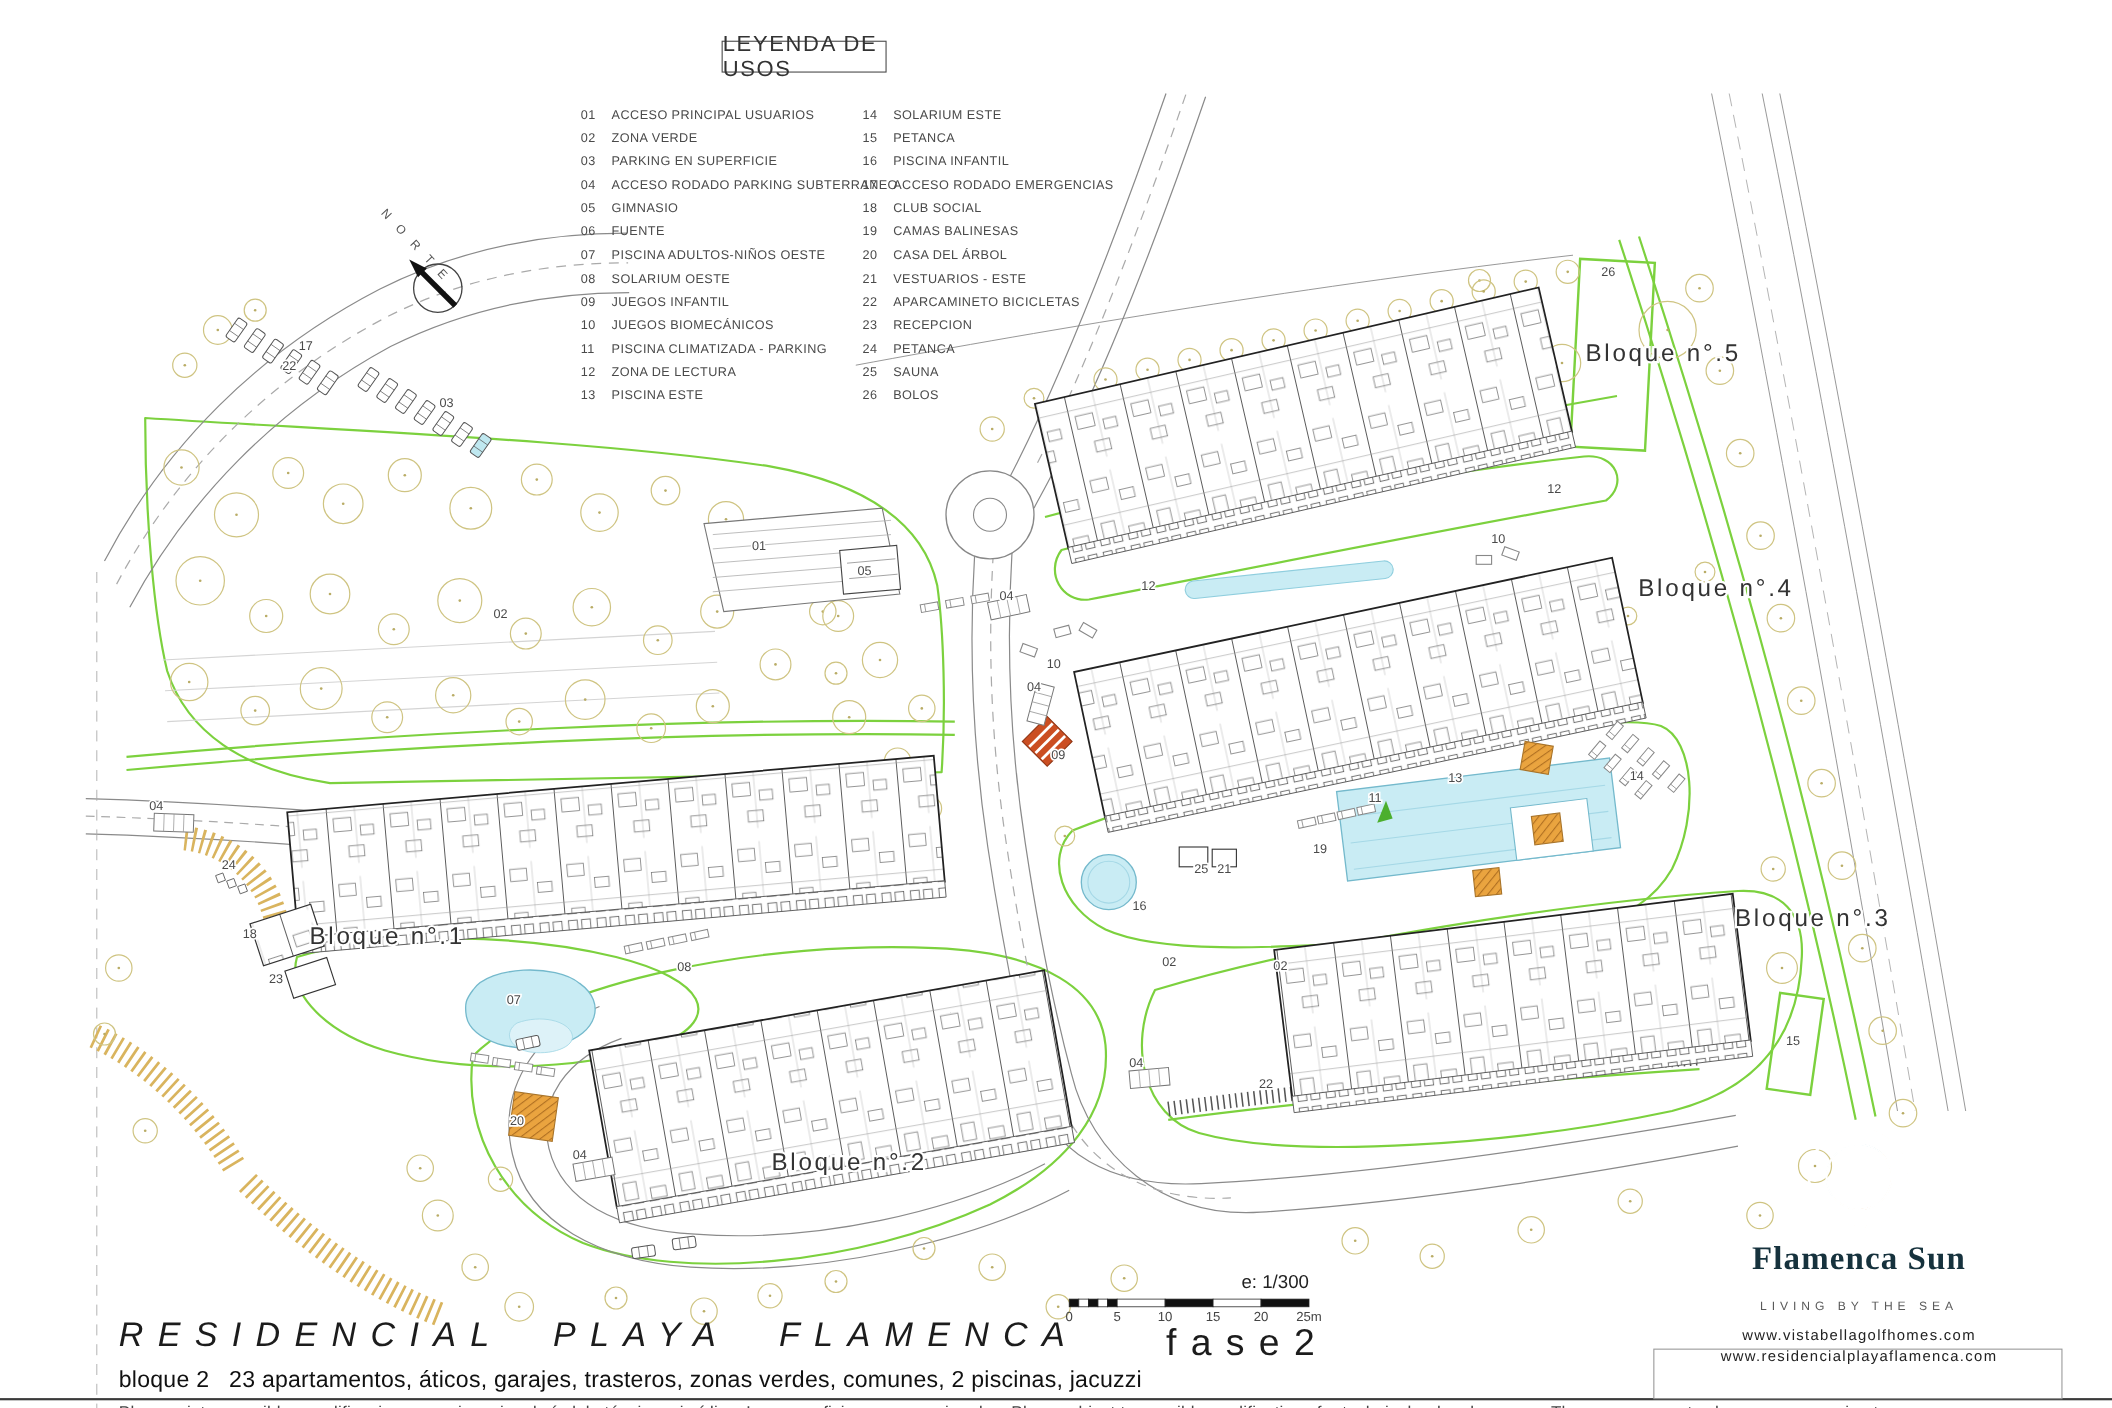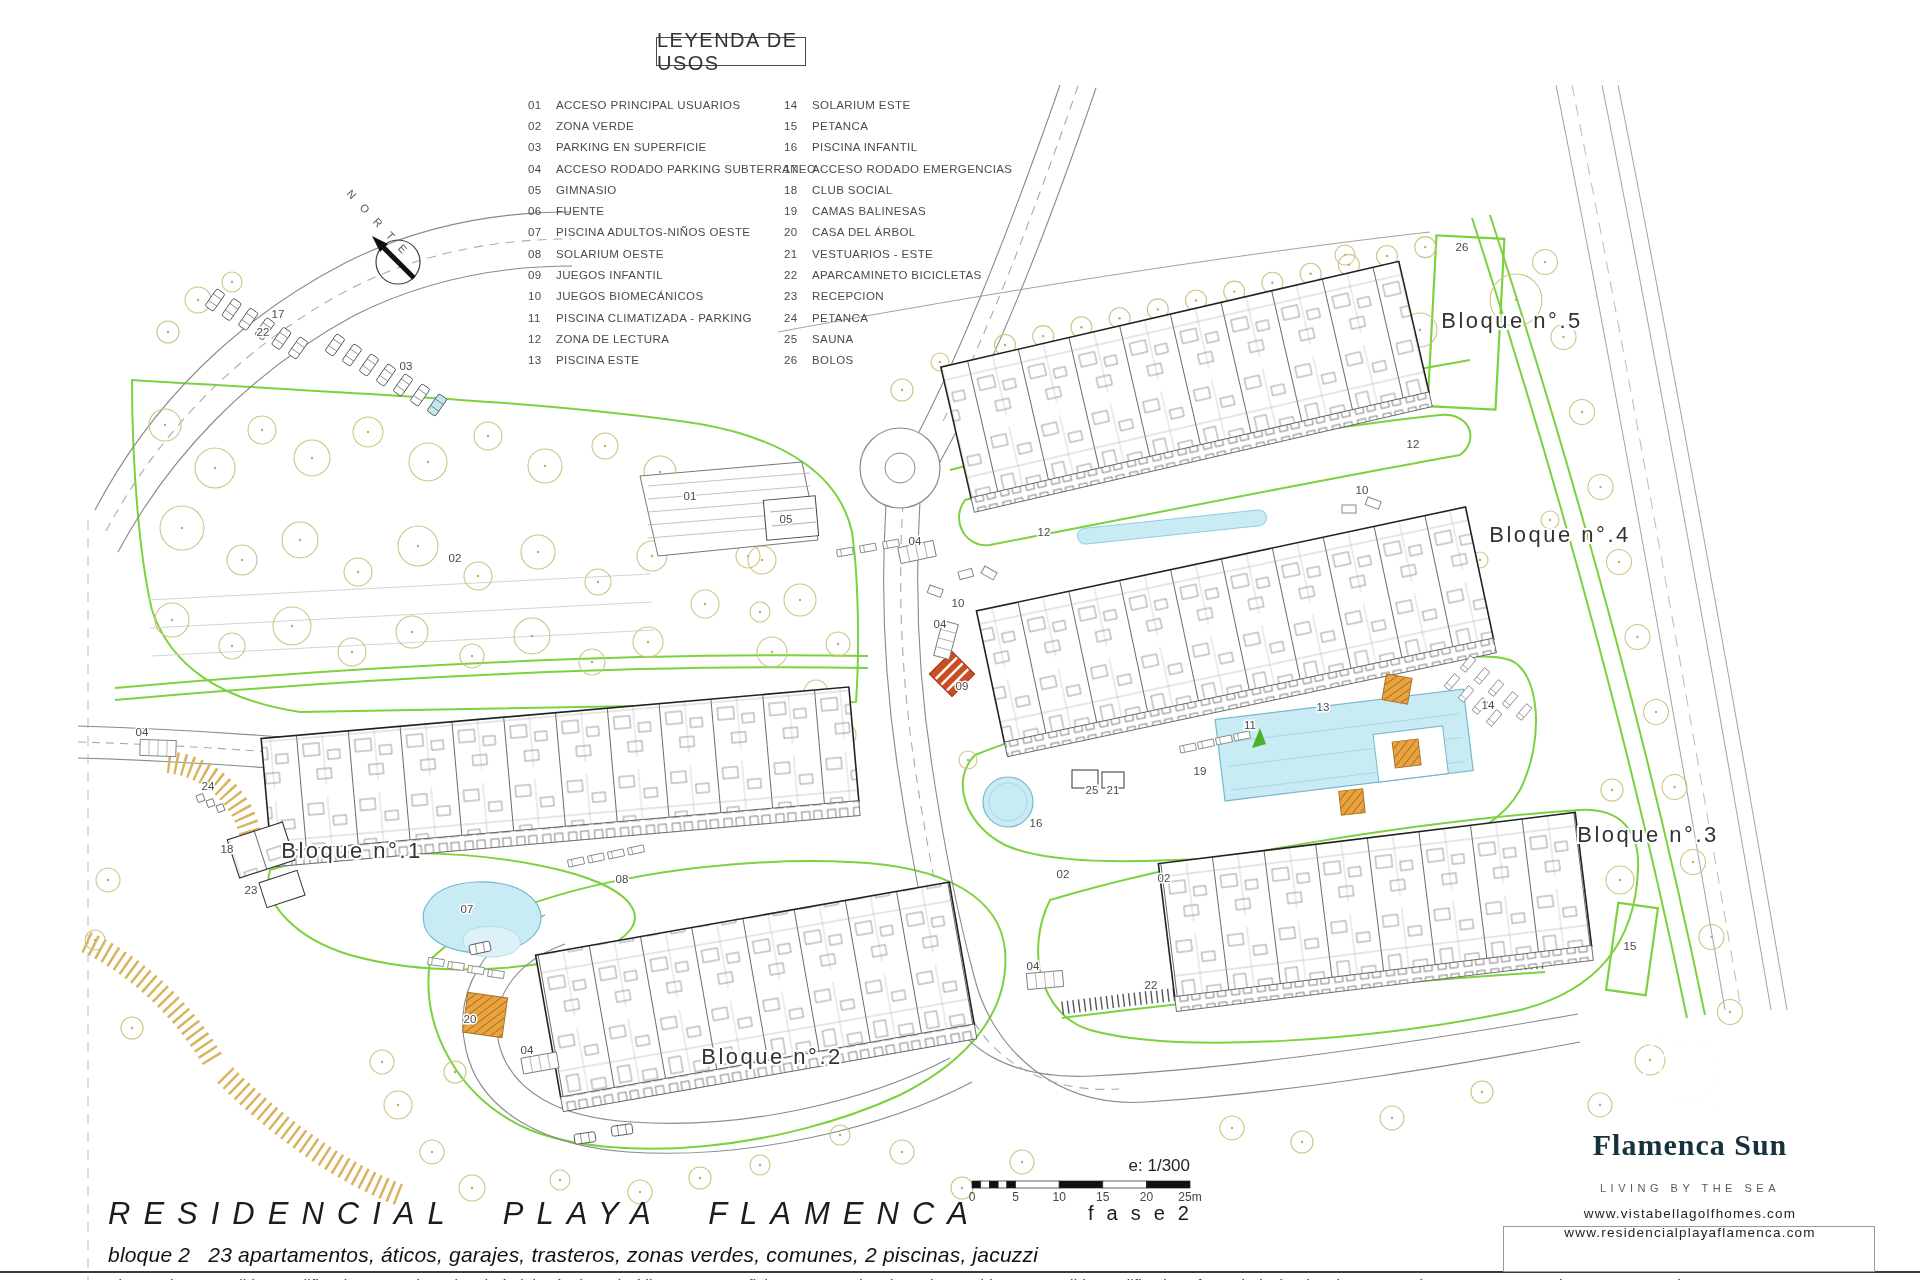--- a/index.html
+++ b/index.html
@@ -10,22 +10,22 @@
   #legend-title{position:absolute;left:656px;top:37px;width:148px;height:27px;border:1.5px solid #4a4a4a;
     display:flex;align-items:center;justify-content:center;font-size:20px;letter-spacing:1.5px;color:#333;}
   .lcol{position:absolute;top:94px;}
   #legend-col-left{left:528px;}
   #legend-col-right{left:784px;}
   .lrow{height:21.3px;display:flex;align-items:center;font-size:11.5px;color:#4a4a4a;letter-spacing:.4px;}
   .lnum{width:28px;}
   
   #project-title{position:absolute;left:108px;top:1196px;font-size:31px;color:#1c1c1c;
      letter-spacing:13px;word-spacing:24px;white-space:pre;font-style:italic;}
-  #phase-label{position:absolute;left:1060px;top:1202px;font-size:20px;color:#1c1c1c;letter-spacing:13px;margin-left:28px;}
-  #description{position:absolute;left:108px;top:1243px;font-size:21px;color:#111;letter-spacing:.2px;white-space:pre;font-style:italic;}
+  #phase-label{position:absolute;left:1060px;top:1202px;font-size:34px;color:#1c1c1c;letter-spacing:13px;}
+  #description{position:absolute;left:108px;top:1243px;font-size:21px;color:#111;letter-spacing:.2px;white-space:pre;}
   #bottom-rule{position:absolute;left:0;top:1271px;width:1920px;border-top:2px solid #3a3a3a;}
   #disclaimer{position:absolute;left:108px;top:1276px;width:1760px;font-size:15.5px;color:#444;letter-spacing:.2px;white-space:nowrap;}
   
   #brand{position:absolute;left:1500px;top:1014px;width:380px;text-align:center;}
   #brand-name{font-family:"Liberation Serif",serif;font-weight:bold;font-size:30px;color:#16323d;margin-top:2px;letter-spacing:1px;}
   #brand-tagline{font-size:11px;letter-spacing:4.5px;color:#5a5a5a;margin-top:20px;}
   #brand-urls{margin-top:10px;font-size:13.5px;letter-spacing:1.2px;color:#222;line-height:19px;}
   #brand-box{position:absolute;left:1503px;top:1226px;width:370px;height:44px;border:1px solid #9a9a9a;}
 </style>
 </head>

